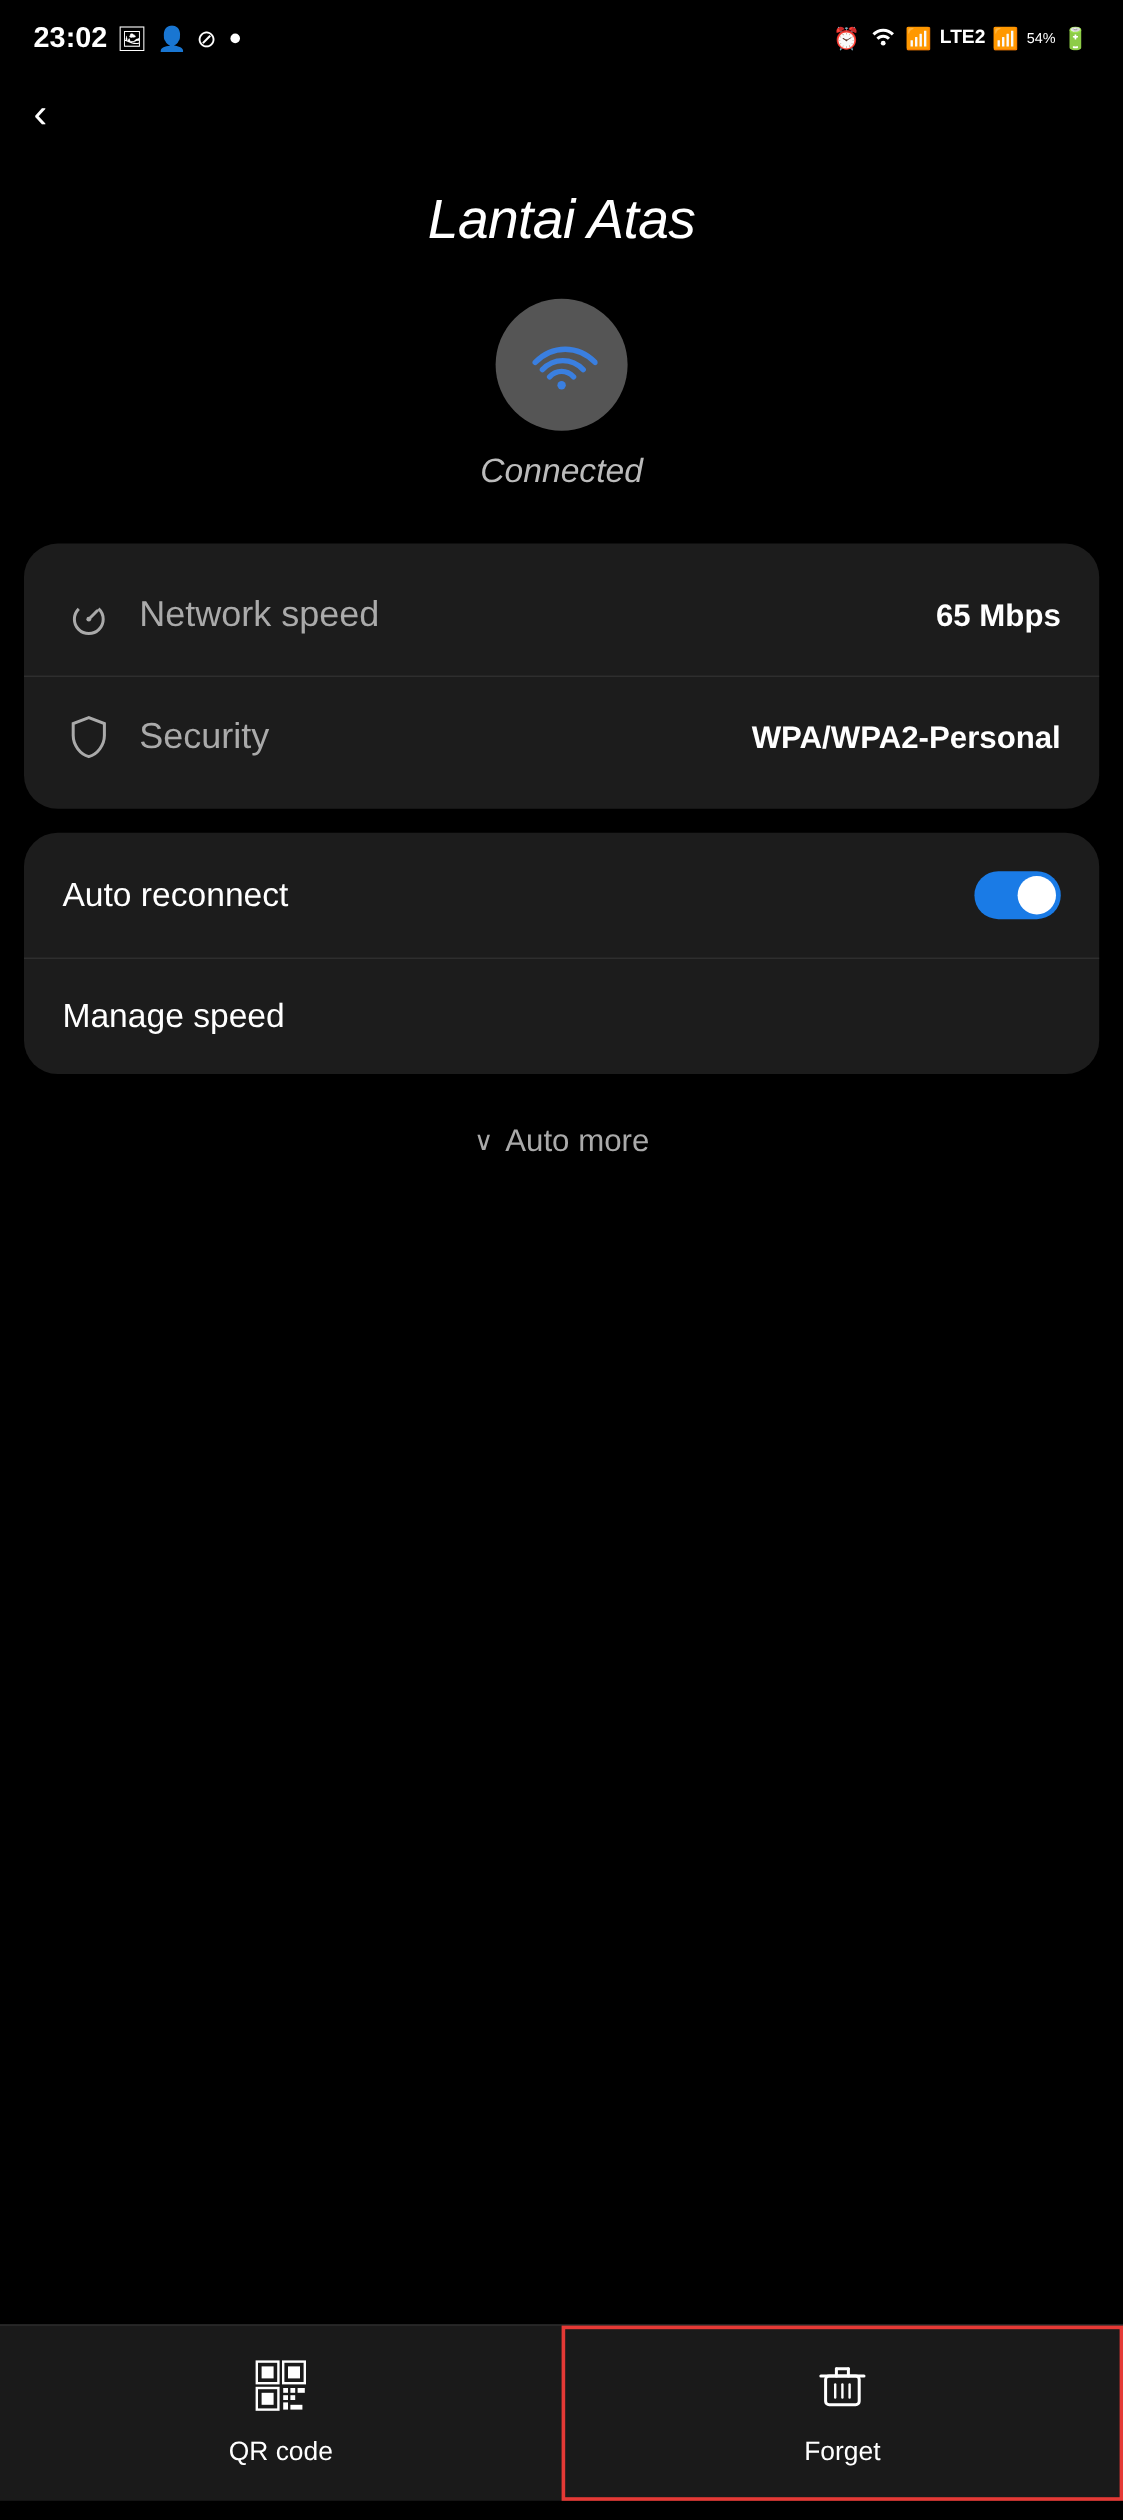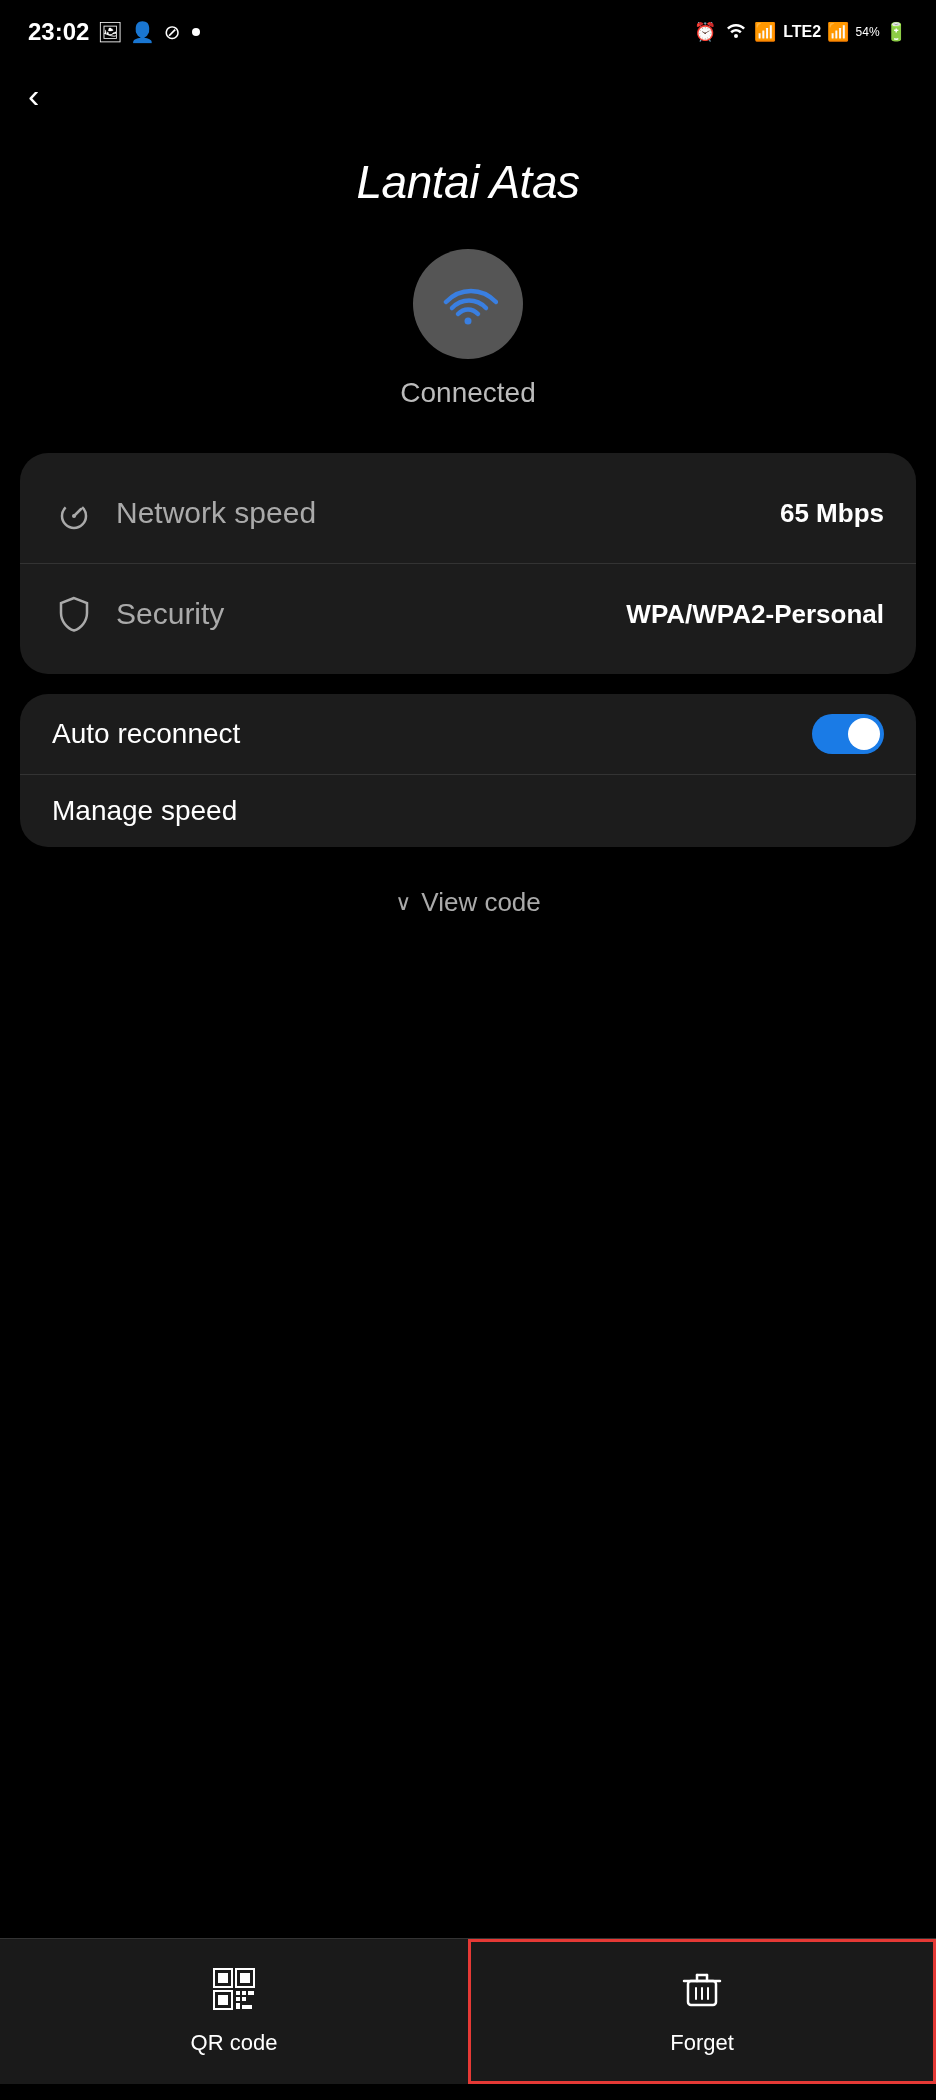--- a/index.html
+++ b/index.html
@@ -60,20 +60,21 @@
       letter-spacing: -0.5px;
       font-style: italic;
     }
 
     
     .wifi-icon-container {
       display: flex;
       flex-direction: column;
       align-items: center;
       margin-bottom: 14px;
+      font-style: italic;
     }
     .wifi-circle {
       width: 110px;
       height: 110px;
       background: #555;
       border-radius: 50%;
       display: flex;
       align-items: center;
       justify-content: center;
       margin-bottom: 18px;
@@ -125,21 +126,21 @@
 
     
     .settings-card {
       background: #1c1c1c;
       border-radius: 28px;
       margin: 0 20px 20px;
     }
     .settings-row {
       display: flex;
       align-items: center;
-      padding: 20px 32px;
+      padding: 32px 32px;
     }
     .settings-row + .settings-row {
       border-top: 1px solid #333;
     }
     .settings-label {
       flex: 1;
       font-size: 28px;
       font-weight: 500;
       color: #fff;
     }
@@ -293,21 +294,21 @@
       <div class="toggle-knob"></div>
     </div>
   </div>
   <div class="settings-row">
     <span class="settings-label">Manage speed</span>
   </div>
 </div>
 
 <div class="view-more">
   <span class="chevron-down">∨</span>
-  <span>View code</span>
+  <span>Auto more</span>
 </div>
 
 <div class="bottom-bar">
   <div class="bottom-btn">
     <span class="bottom-btn-icon">
       
       <svg width="44" height="44" viewBox="0 0 44 44" fill="white">
         <rect x="2" y="2" width="18" height="18" fill="none" stroke="white" stroke-width="2"></rect>
         <rect x="6" y="6" width="10" height="10" fill="white"></rect>
         <rect x="24" y="2" width="18" height="18" fill="none" stroke="white" stroke-width="2"></rect>

